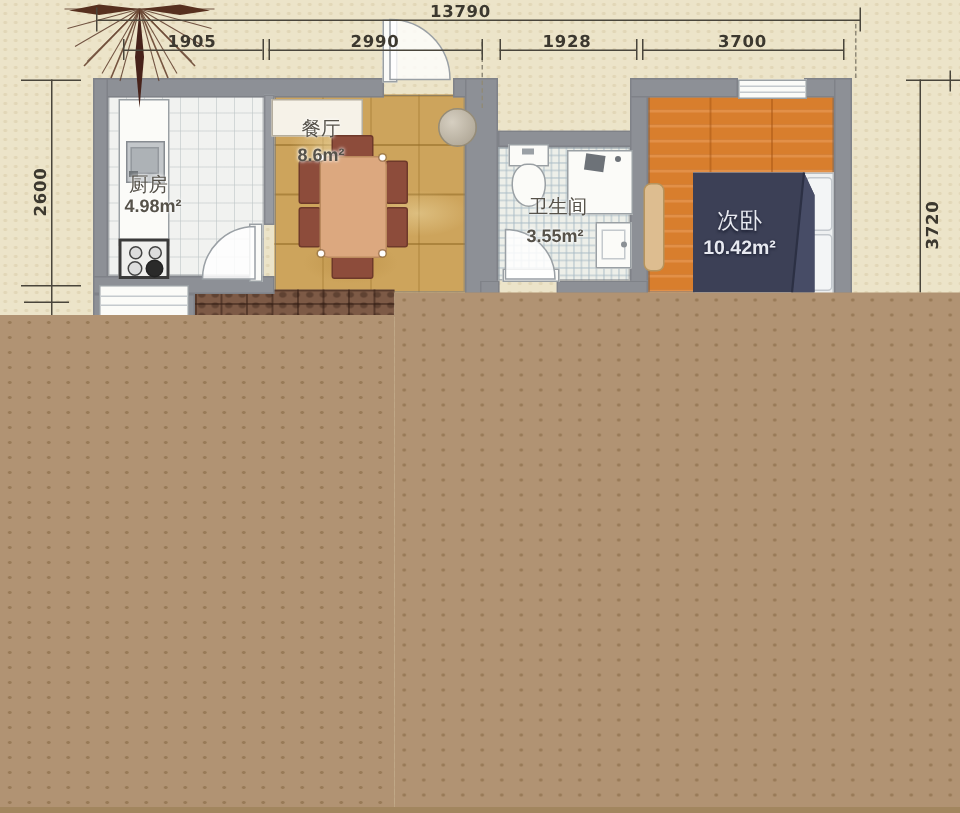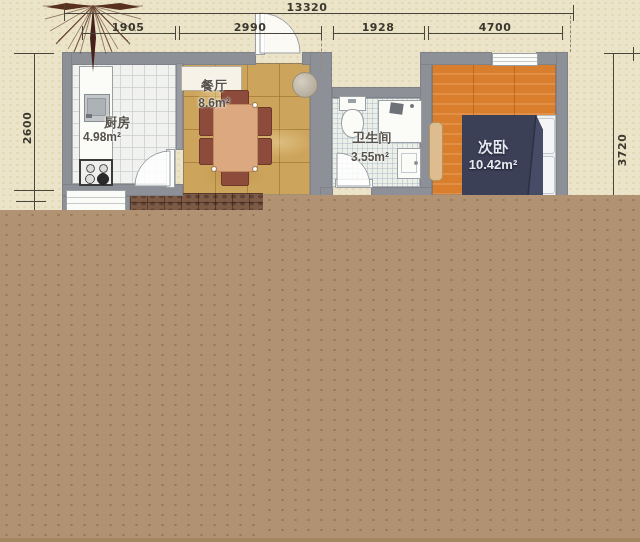--- a/index.html
+++ b/index.html
@@ -50,21 +50,21 @@
       linear-gradient(90deg,rgba(55,32,22,.55) 1px,transparent 1px);
     background-size:9px 7px,17px 9px,17px 9px;z-index:1;}
   
   .furn{position:absolute;z-index:4;}
   .white-box{background:#fbfbf8;border:1px solid #9aa0a4;}
   .chair{position:absolute;background:#8d4c3b;border:1px solid #6e392a;border-radius:2px;z-index:4;}
   .pillow{position:absolute;background:#f3f5f6;border:1px solid #c3c8cd;border-radius:3px;z-index:4;}
   .corner-dot{position:absolute;width:4px;height:4px;border-radius:50%;background:#fff;
     box-shadow:0 0 0 1px rgba(120,90,60,.5);z-index:5;}
   
-  .room-label{position:absolute;font-weight:bold;color:#56524a;z-index:7;transform:translateX(-50%);
+  .room-label{position:absolute;font-weight:normal;color:#56524a;z-index:7;transform:translateX(-50%);
     text-shadow:0 0 2px rgba(255,255,255,.95),0 0 3px rgba(255,255,255,.8);white-space:nowrap;}
   .room-area{position:absolute;font-weight:bold;color:#56524a;z-index:7;transform:translateX(-50%);
     text-shadow:0 0 2px rgba(255,255,255,.95),0 0 3px rgba(255,255,255,.8);white-space:nowrap;}
   .on-dark{color:#e7e9f0;text-shadow:0 1px 2px rgba(10,14,30,.8);}
   
   #vector-layer{position:absolute;left:0;top:0;z-index:4;pointer-events:none;}
   #compass{position:absolute;left:18px;top:0;z-index:5;pointer-events:none;}
   
   .cutoff{position:absolute;background-color:#b19373;z-index:9;
     background-image:radial-gradient(rgba(128,98,60,.5) 1px, transparent 1.5px);
@@ -99,41 +99,41 @@
         <line x1="75" y1="6" x2="56" y2="52"></line>
     </g>
     <path d="M75,6 L78,38 L75,72 L72,38 Z" fill="#47221a"></path>
     <path d="M75,6 L48,10 L28,7 L48,3 Z" fill="#57301f"></path>
     <path d="M75,6 L102,10 L122,7 L102,3 Z" fill="#57301f"></path>
   </svg>
 
   <div class="dline" style="left:65px;top:13px;width:509px;height:1px;"></div>
   <div class="dline" style="left:64px;top:5px;width:1px;height:16px;"></div>
   <div class="dline" style="left:573px;top:5px;width:1px;height:16px;"></div>
-  <div class="dlabel" style="left:307px;top:1px;">13320</div>
+  <div class="dlabel" style="left:307px;top:1px;">13790</div>
 
   <div class="dline" style="left:82px;top:33px;width:93px;height:1px;"></div>
   <div class="dline" style="left:82px;top:26px;width:1px;height:14px;"></div>
   <div class="dline" style="left:175px;top:26px;width:1px;height:14px;"></div>
   <div class="dlabel" style="left:128px;top:21px;">1905</div>
 
   <div class="dline" style="left:179px;top:33px;width:142px;height:1px;"></div>
   <div class="dline" style="left:179px;top:26px;width:1px;height:14px;"></div>
   <div class="dline" style="left:321px;top:26px;width:1px;height:14px;"></div>
   <div class="dlabel" style="left:250px;top:21px;">2990</div>
 
   <div class="dline" style="left:333px;top:33px;width:91px;height:1px;"></div>
   <div class="dline" style="left:333px;top:26px;width:1px;height:14px;"></div>
   <div class="dline" style="left:424px;top:26px;width:1px;height:14px;"></div>
   <div class="dlabel" style="left:378px;top:21px;">1928</div>
 
   <div class="dline" style="left:428px;top:33px;width:134px;height:1px;"></div>
   <div class="dline" style="left:428px;top:26px;width:1px;height:14px;"></div>
   <div class="dline" style="left:562px;top:26px;width:1px;height:14px;"></div>
-  <div class="dlabel" style="left:495px;top:21px;">4700</div>
+  <div class="dlabel" style="left:495px;top:21px;">3700</div>
 
   <div class="ddash" style="left:321px;top:28px;height:44px;"></div>
   <div class="ddash" style="left:570px;top:16px;height:36px;"></div>
 
   <div class="dline" style="left:14px;top:53px;width:40px;height:1px;"></div>
   <div class="dline" style="left:34px;top:53px;width:1px;height:158px;"></div>
   <div class="dline" style="left:14px;top:190px;width:40px;height:1px;"></div>
   <div class="dline" style="left:16px;top:201px;width:30px;height:1px;"></div>
   <div class="dlabel-v" style="left:27px;top:128px;">2600</div>
 
@@ -222,21 +222,21 @@
 
   <svg id="vector-layer" width="640" height="542" viewBox="0 0 640 542">
     <path d="M260,13 A40,40 0 0 1 300,53 L260,53 Z" fill="rgba(255,255,255,0.8)" stroke="#9aa0a5" stroke-width="1"></path>
     <path d="M170,151 A35,35 0 0 0 135,186 L170,186 Z" fill="rgba(255,255,255,0.85)" stroke="#9aa0a5" stroke-width="1"></path>
     <path d="M337,153 A33,33 0 0 1 370,186 L337,186 Z" fill="rgba(255,255,255,0.85)" stroke="#9aa0a5" stroke-width="1"></path>
     <path d="M462,115 L536,115 L543,130 L543,195 L462,195 Z" fill="#3c4056"></path>
     <path d="M536,115 L543,130 L543,195 L528,195 Z" fill="#474c66"></path>
     <path d="M536,115 L528,195" stroke="#2c3044" stroke-width="1.5" fill="none"></path>
   </svg>
 
-  <div class="room-label" style="left:117px;top:114px;font-size:13px;">厨房</div>
+  <div class="room-label" style="left:99px;top:114px;font-size:13px;">厨房</div>
   <div class="room-area" style="left:102px;top:130px;font-size:12px;">4.98m²</div>
 
   <div class="room-label" style="left:214px;top:77px;font-size:13px;">餐厅</div>
   <div class="room-area" style="left:214px;top:96px;font-size:12px;">8.6m²</div>
 
   <div class="room-label" style="left:372px;top:129px;font-size:13px;">卫生间</div>
   <div class="room-area" style="left:370px;top:150px;font-size:12px;">3.55m²</div>
 
   <div class="room-label on-dark" style="left:493px;top:138px;font-size:15px;">次卧</div>
   <div class="room-area on-dark" style="left:493px;top:157px;font-size:13px;">10.42m²</div>

